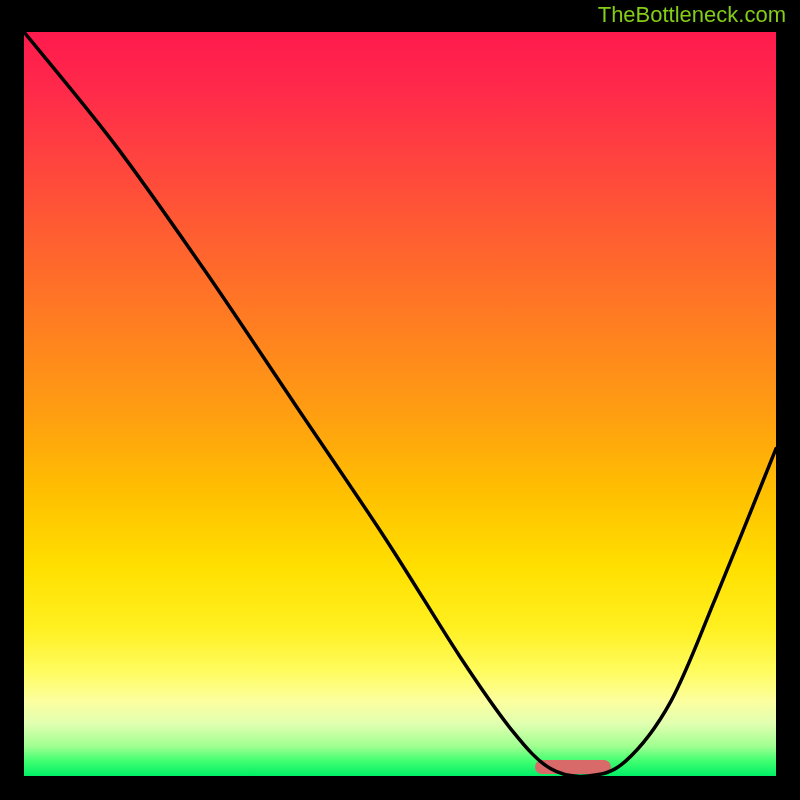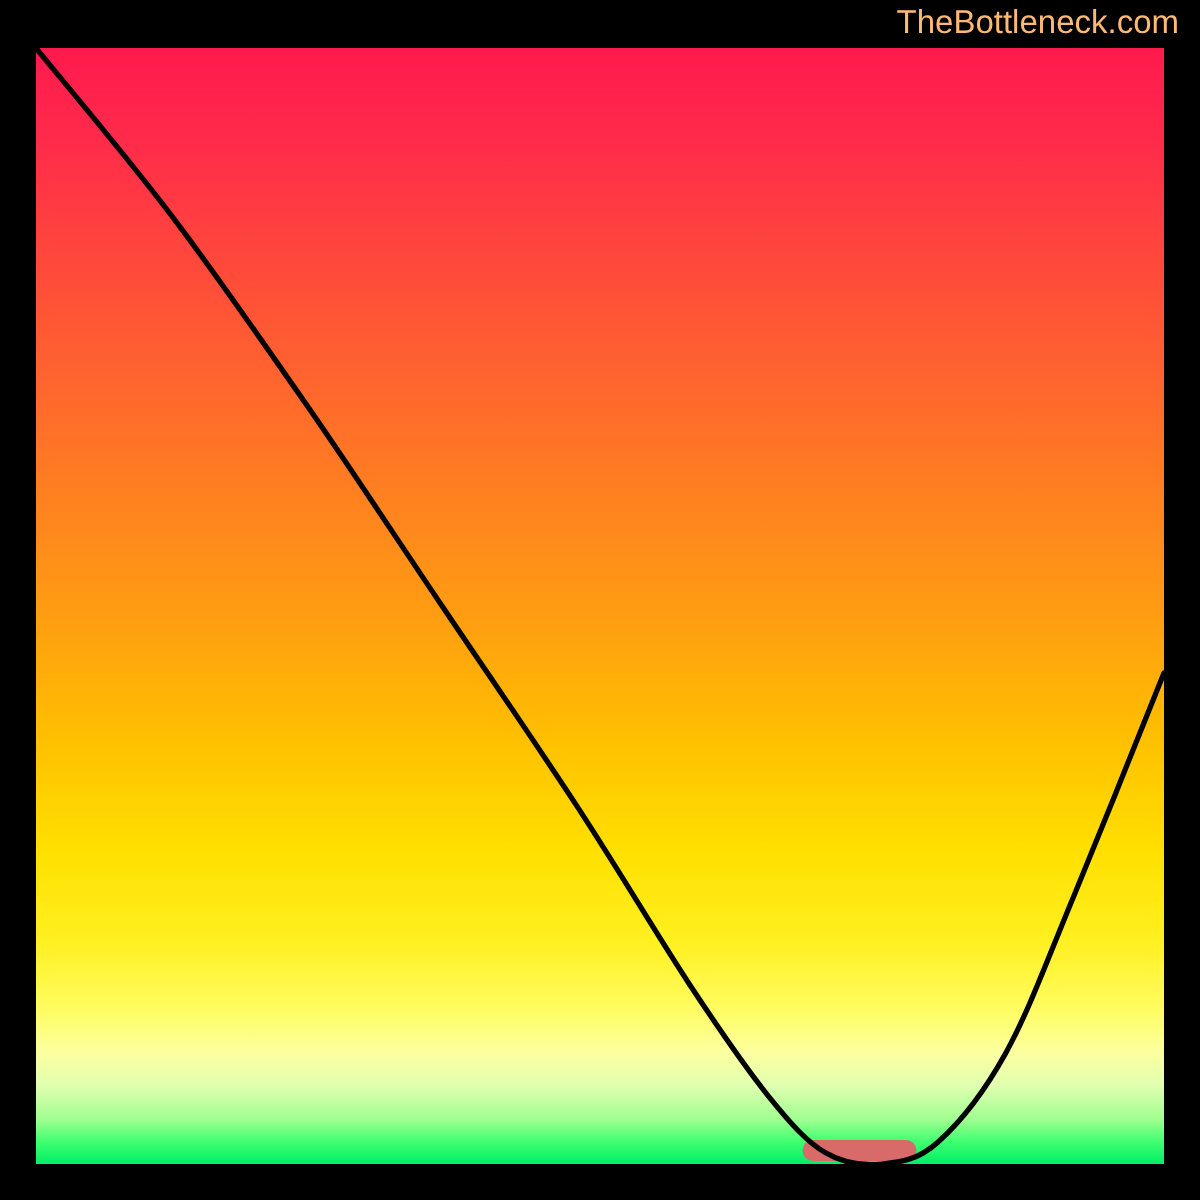--- a/index.html
+++ b/index.html
@@ -8,21 +8,21 @@
     height: 800px;
     background: #000;
     position: relative;
     font-family: Arial, sans-serif;
     overflow: hidden;
   }
   .watermark {
     position: absolute;
     top: 2px;
     right: 14px;
-    color: #fdba74;
+    color: #84cc16;
     font-size: 22px;
     font-weight: 500;
     z-index: 10;
   }
   .chart-outer {
     position: absolute;
     left: 14px;
     top: 28px;
     width: 772px;
     height: 758px;

